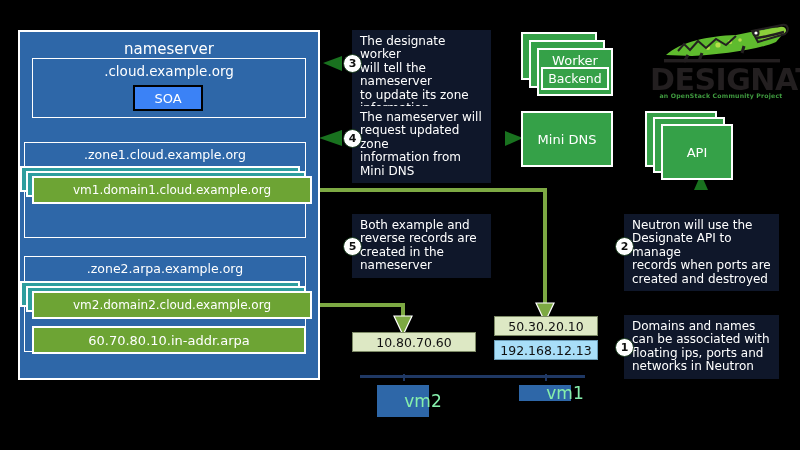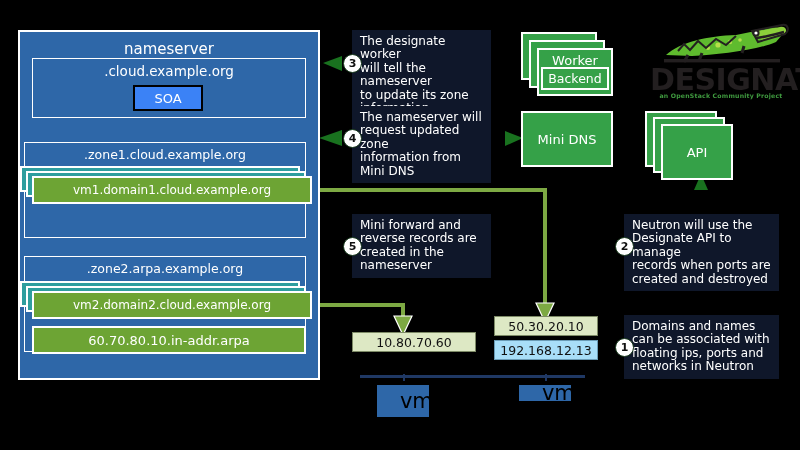--- a/index.html
+++ b/index.html
@@ -101,22 +101,22 @@
   }
   .ip-blue {
     background: #A8DEF8;
     border: 1px solid #6a9bb5;
     color: #111111;
     font-size: 12.5px;
     display: flex; align-items: center; justify-content: center;
   }
   .vm-box {
     background: #2E67A8;
-    color: #000000;
-    font-size: 21px;
+    color: #86efac;
+    font-size: 17px;
     display: flex; align-items: center; justify-content: center; padding-left: 40px;
   }
   .netline {
     background: #1F3864;
     height: 3px;
   }
   .nettick {
     background: #1F3864;
     width: 2px; height: 7px;
   }
@@ -190,21 +190,21 @@
 to update its zone
 information</div>
   <div class="abs marker" style="left:343px; top:54px;">3</div>
 
   <div class="abs note" style="left:352px; top:106px; width:139px;">The nameserver will
 request updated zone
 information from
 Mini DNS</div>
   <div class="abs marker" style="left:343px; top:129px;">4</div>
 
-  <div class="abs note" style="left:352px; top:214px; width:139px;">Mini forward and
+  <div class="abs note" style="left:352px; top:214px; width:139px;">Both example and
 reverse records are
 created in the
 nameserver</div>
   <div class="abs marker" style="left:343px; top:237px;">5</div>
 
   <div class="abs note" style="left:624px; top:214px; width:155px;">Neutron will use the
 Designate API to manage
 records when ports are
 created and destroyed</div>
   <div class="abs marker" style="left:615px; top:237px;">2</div>

